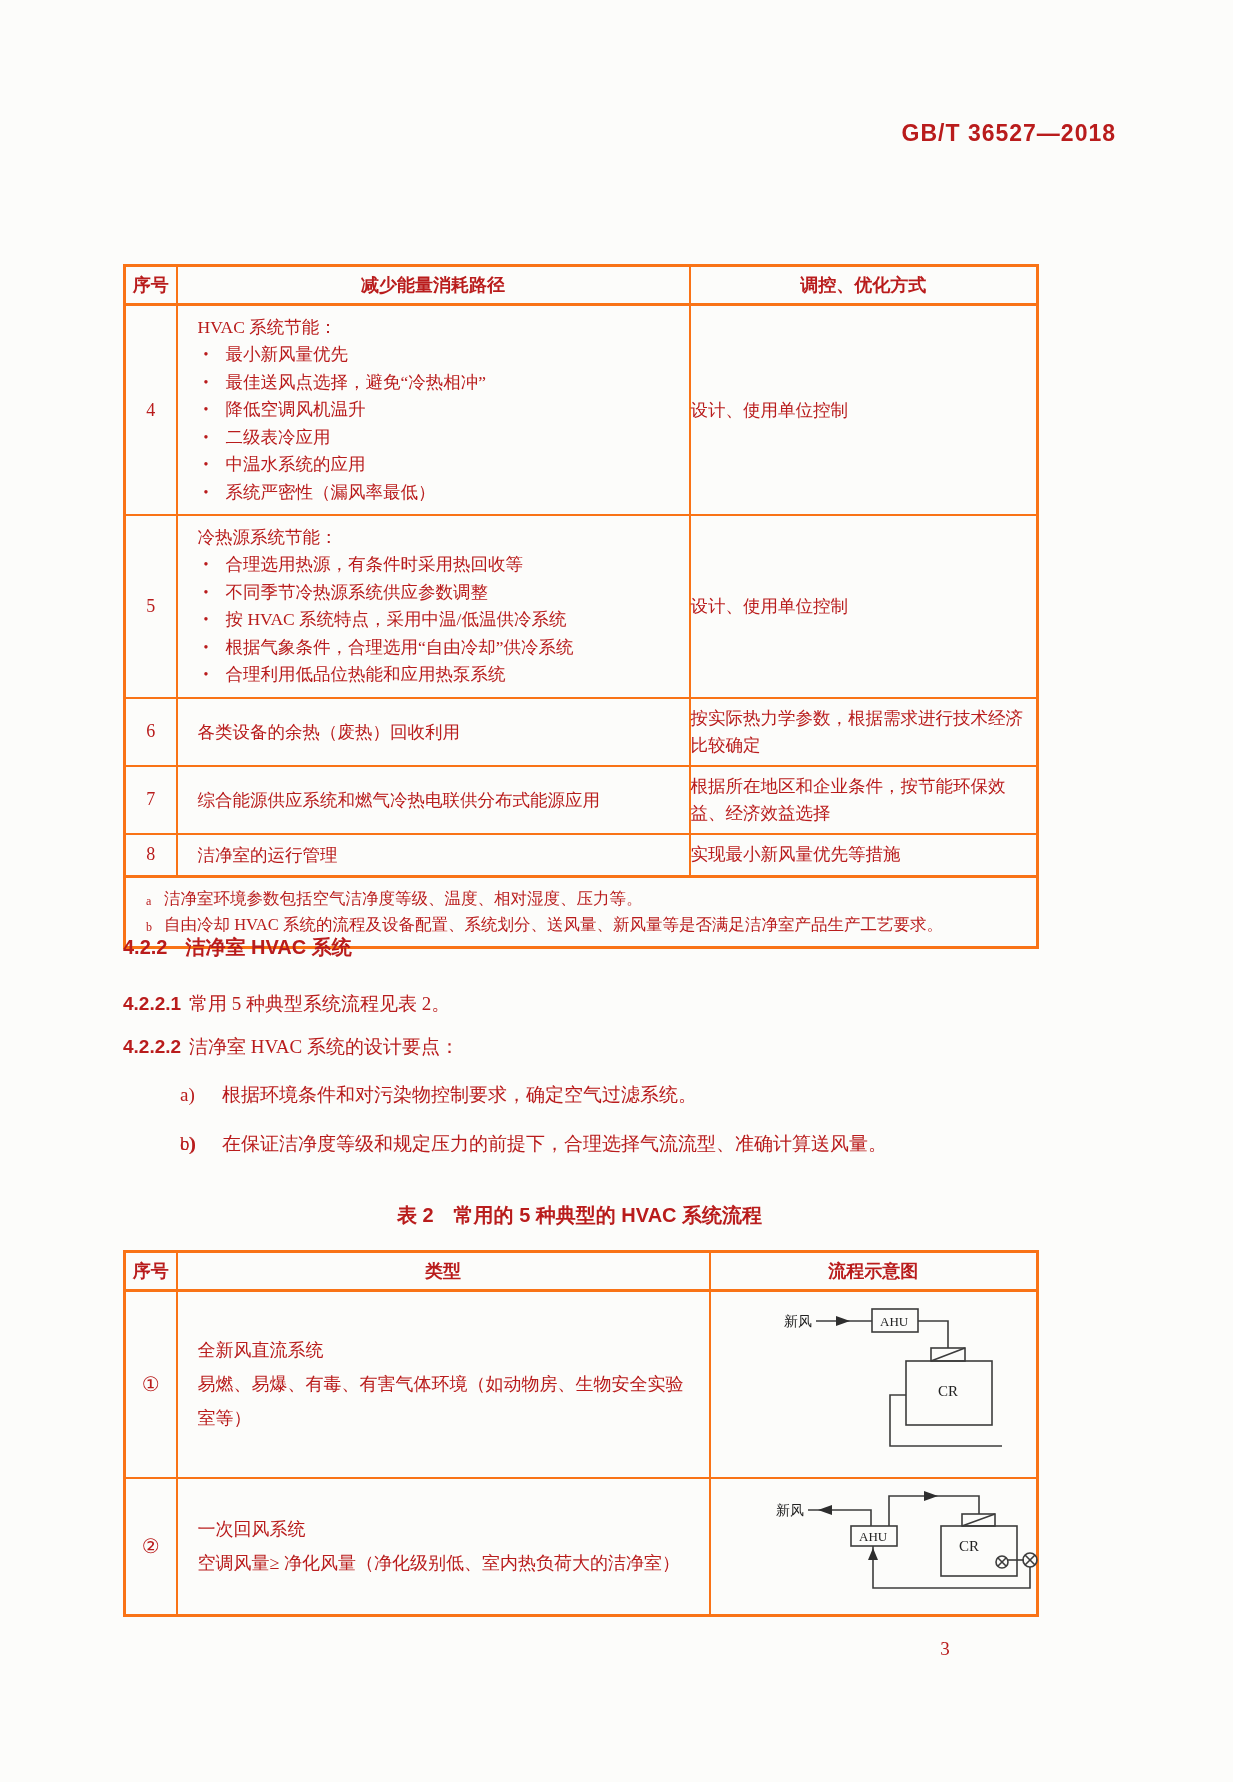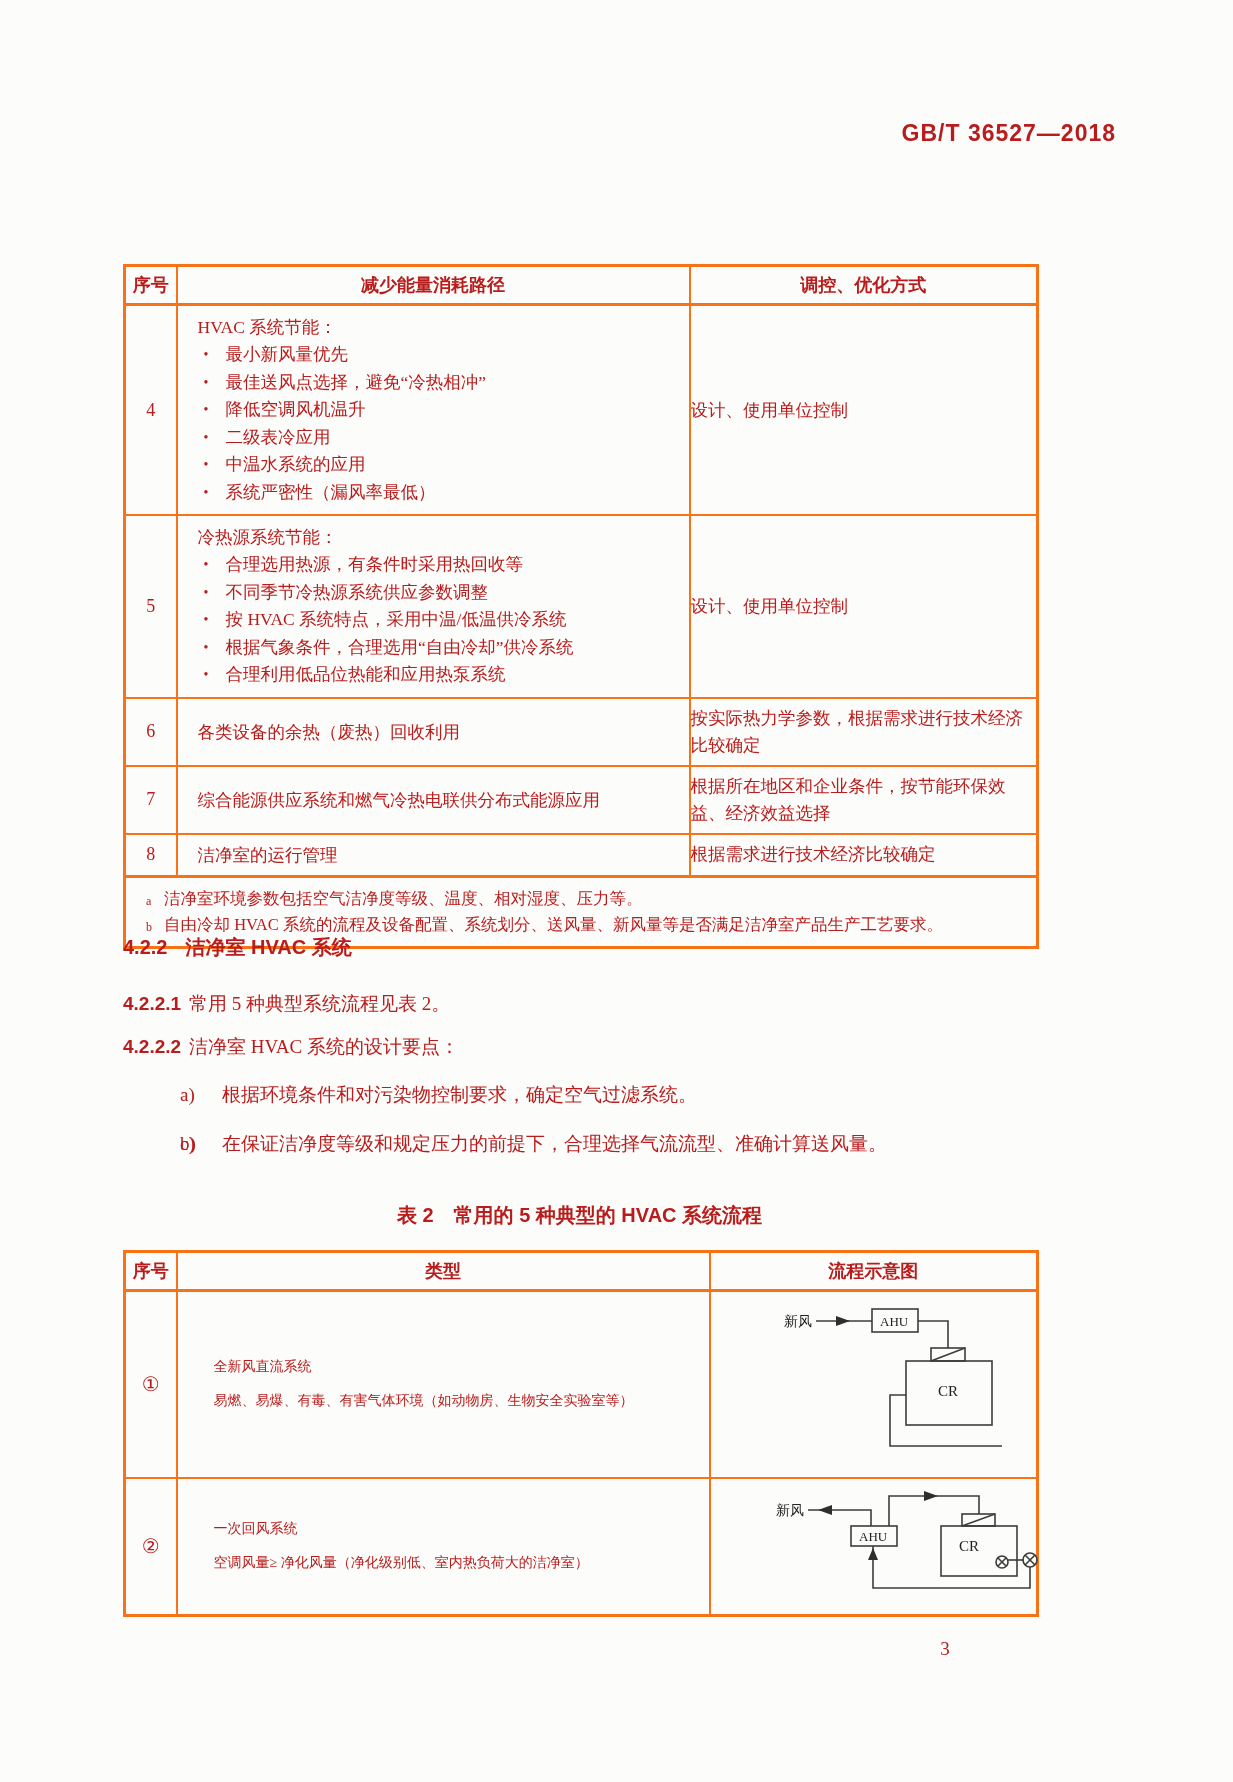--- a/index.html
+++ b/index.html
@@ -30,21 +30,21 @@
   .fn{position:relative;padding-left:18px;}
   .fn sup{position:absolute;left:0;top:2px;font-size:12px;}
   .sec{position:absolute;top:934px;left:123px;width:962px;font-size:19px;}
   .h422{font-family:"Liberation Sans","DejaVu Sans",sans-serif;font-weight:bold;font-size:20px;margin:0 0 28px 0;}
   .h422 .sp{display:inline-block;width:18px;}
   .clause{margin:0 0 13px 0;line-height:30px;}
   .cnum{font-family:"Liberation Sans","DejaVu Sans",sans-serif;font-weight:bold;margin-right:8px;font-size:19px;}
   .item{position:relative;padding-left:99px;margin:0 0 9px 0;line-height:40px;max-width:930px;}
   .imark{position:absolute;left:57px;}
   .t2 .cno{font-size:20px;}
-  .ctype{padding:10px 18px 10px 36px;vertical-align:middle;line-height:34px;font-size:14px;}
+  .ctype{padding:10px 18px 10px 20px;vertical-align:middle;line-height:34px;font-size:18px;}
   .cdiag{vertical-align:middle;padding:4px 0 4px 17px;}
   .dwrap1{margin-left:52px;}
   .dwrap2{margin-left:46px;}
   svg line,svg polyline,svg rect,svg circle{stroke:#3c3c3c;fill:none;stroke-width:1.6;}
   svg polygon{fill:#2e2e2e;stroke:none;}
   svg text{fill:#222;stroke:none;font-family:"Liberation Serif","DejaVu Serif",serif;}
   .pageno{position:absolute;top:1638px;left:930px;width:30px;text-align:center;font-size:19px;}
 </style>
 </head>
 <body>
@@ -99,21 +99,21 @@
         <td class="cctl">按实际热力学参数，根据需求进行技术经济比较确定</td>
       </tr>
       <tr style="height:57px">
         <td class="cno">7</td>
         <td class="cpath">综合能源供应系统和燃气冷热电联供分布式能源应用</td>
         <td class="cctl">根据所在地区和企业条件，按节能环保效益、经济效益选择</td>
       </tr>
       <tr style="height:35px">
         <td class="cno">8</td>
         <td class="cpath">洁净室的运行管理</td>
-        <td class="cctl">根据需求进行技术经济比较确定</td>
+        <td class="cctl">实现最小新风量优先等措施</td>
       </tr>
       <tr style="height:55px">
         <td class="cfoot" colspan="3">
           <div class="fn"><sup>a</sup><span>洁净室环境参数包括空气洁净度等级、温度、相对湿度、压力等。</span></div>
           <div class="fn"><sup>b</sup><span>自由冷却 HVAC 系统的流程及设备配置、系统划分、送风量、新风量等是否满足洁净室产品生产工艺要求。</span></div>
         </td>
       </tr>
     </tbody>
   </table>
 

